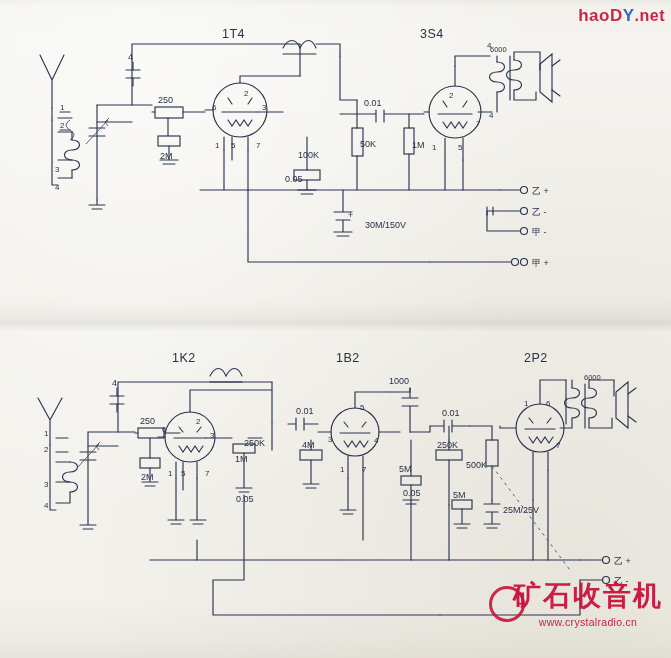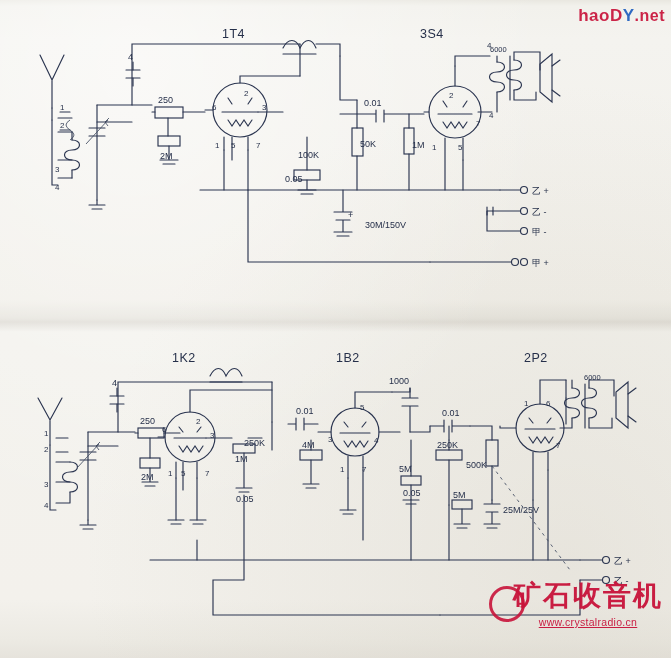--- a/index.html
+++ b/index.html
@@ -51,21 +51,21 @@
     opacity:0.95;
     white-space:nowrap;
   }
   .wm2 .main{
     font-family:"Liberation Serif", serif;
     font-size:28px;font-weight:bold;letter-spacing:2px;
     display:block;
   }
   .wm2 .sub{
     font-family:"Liberation Sans", sans-serif;
-    font-size:10.5px;display:block;margin-top:1px;letter-spacing:0.3px;text-decoration:underline;
+    font-size:10.5px;display:block;margin-top:1px;letter-spacing:0.3px;
   }
   .wm-ring{
     position:absolute;right:146px;bottom:36px;
     width:30px;height:30px;border:3px solid #c8133a;border-radius:50%;
     opacity:0.9;
   }
 </style>
 </head>
 <body>
 

